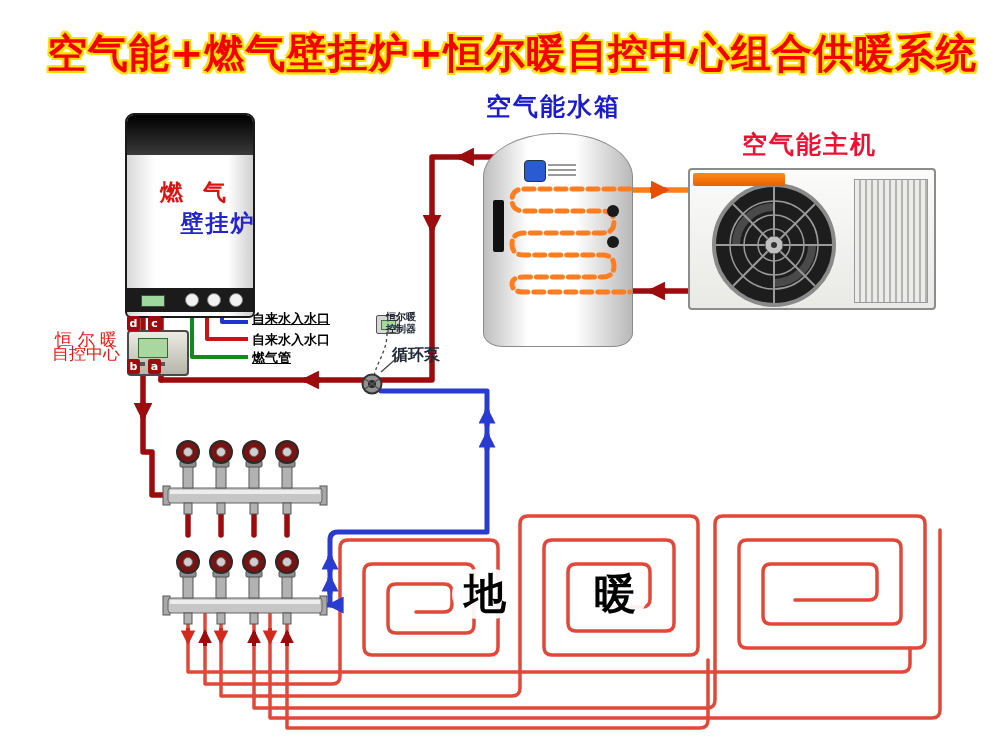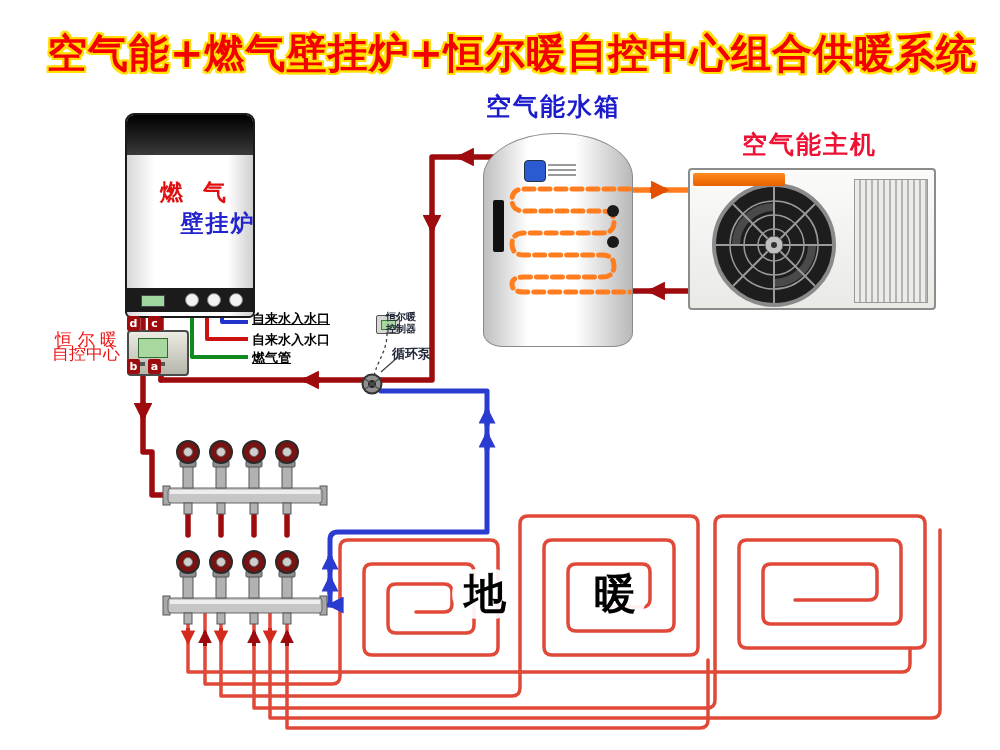--- a/index.html
+++ b/index.html
@@ -46,21 +46,21 @@
   .ctrlbox { left:127px; top:330px; width:62px; height:46px; background:linear-gradient(#ecece4,#b5b5a9);
              border:2px solid #4a4a4a; border-radius:4px; box-sizing:border-box; }
   .ctrlbox-screen { left:9px; top:6px; width:28px; height:18px; background:#a8d8a0; border:1px solid #2f6a2f; }
   .ctrlbox-btn { width:6px; height:4px; background:#555; top:30px; }
   .cc-line { left:48px; width:76px; text-align:center; color:#ee1111; font-weight:normal; font-size:17px; }
 
   
   .thermo { left:376px; top:315px; width:22px; height:17px; background:#d8d8d2; border:1px solid #555; border-radius:2px; }
   .thermo-screen { left:4px; top:4px; width:13px; height:8px; background:#a8d8a0; border:1px solid #447744; }
   .ctrl-lbl { left:386px; font-size:10px; font-weight:bold; color:#222a3a; }
-  .pump-lbl { left:392px; top:345px; font-size:13px; font-weight:bold; color:#222a3a; }
+  .pump-lbl { left:392px; top:345px; font-size:16px; font-weight:bold; color:#222a3a; }
 
   .port-letter { width:13px; height:15px; background:#9e0b0e; color:#fff; font-size:11px; font-weight:bold;
                  text-align:center; line-height:15px; border-radius:2px; }
   .pipe-lbl { left:252px; font-size:13px; font-weight:bold; color:#000; }
 
   .floor-ch { top:569px; font-size:42px; font-weight:bold; color:#000; background:rgba(255,255,255,.92);
               padding:0 12px; border-radius:28px; line-height:50px; }
 </style>
 </head>
 <body>

